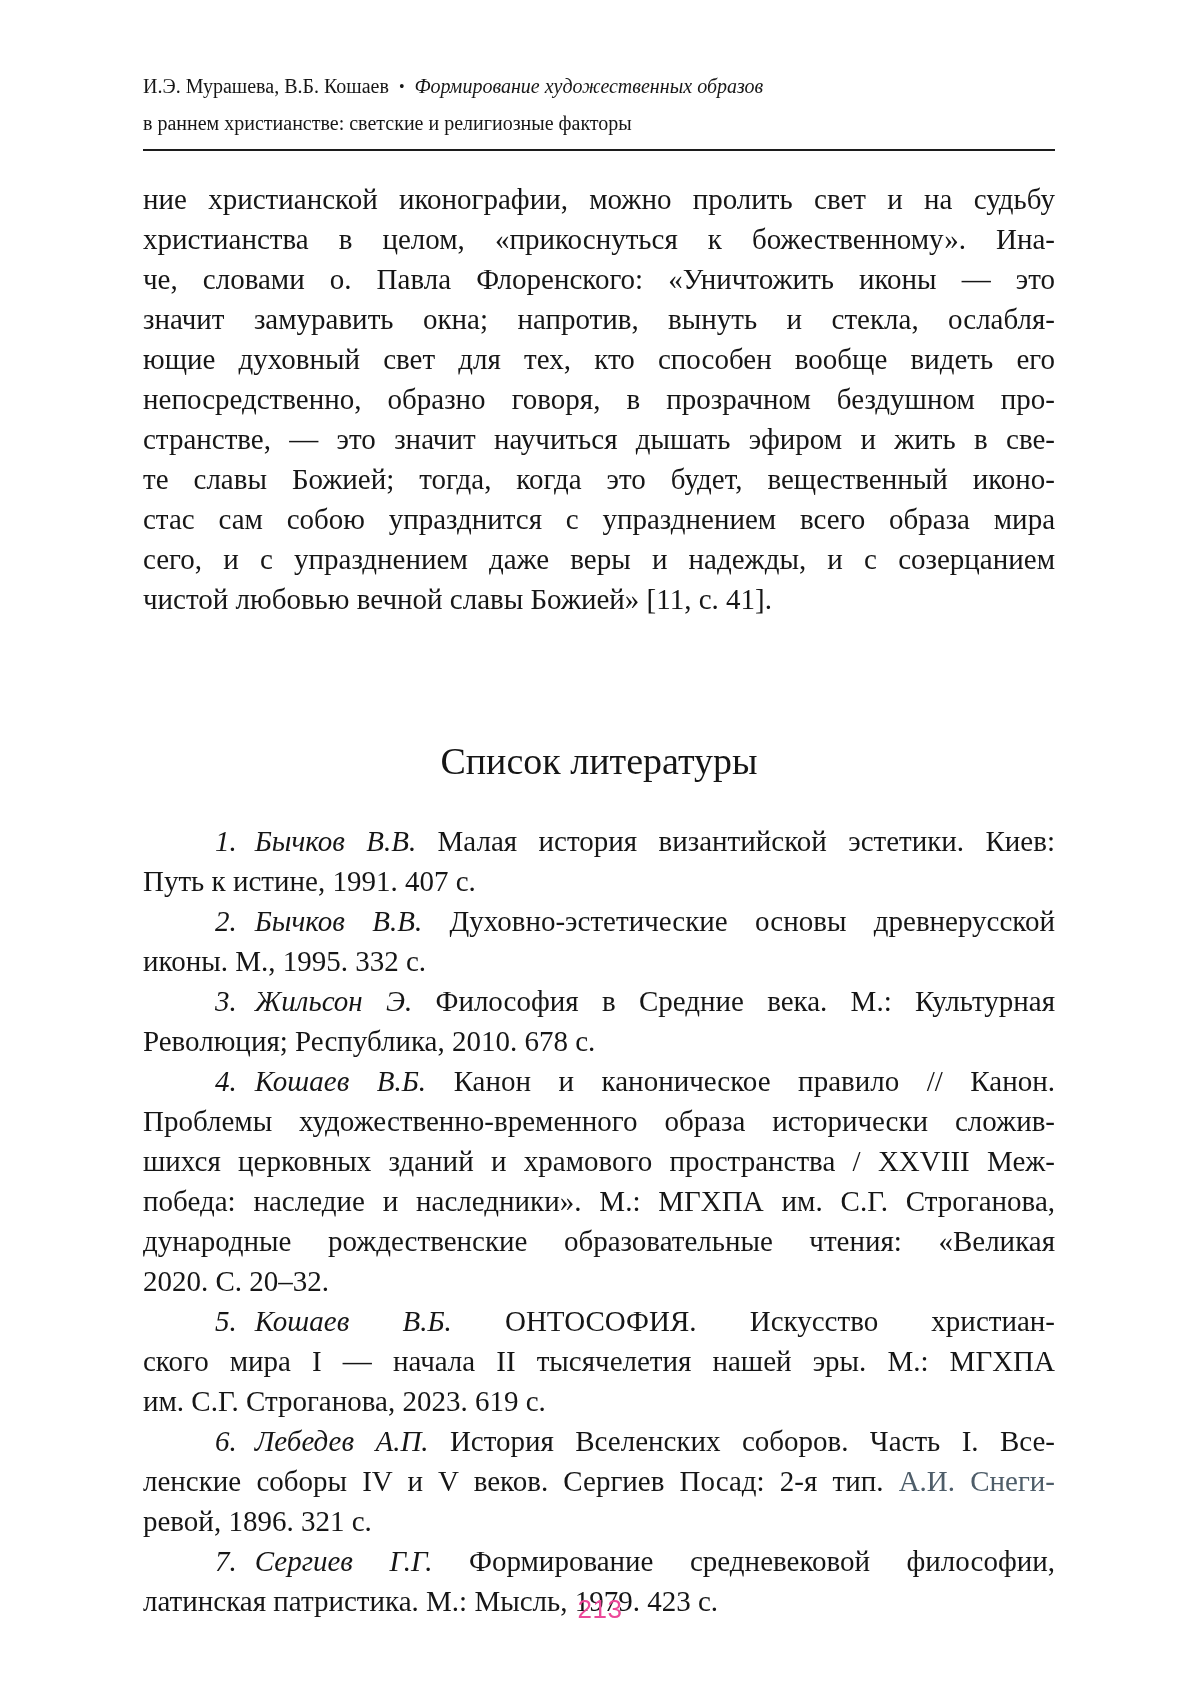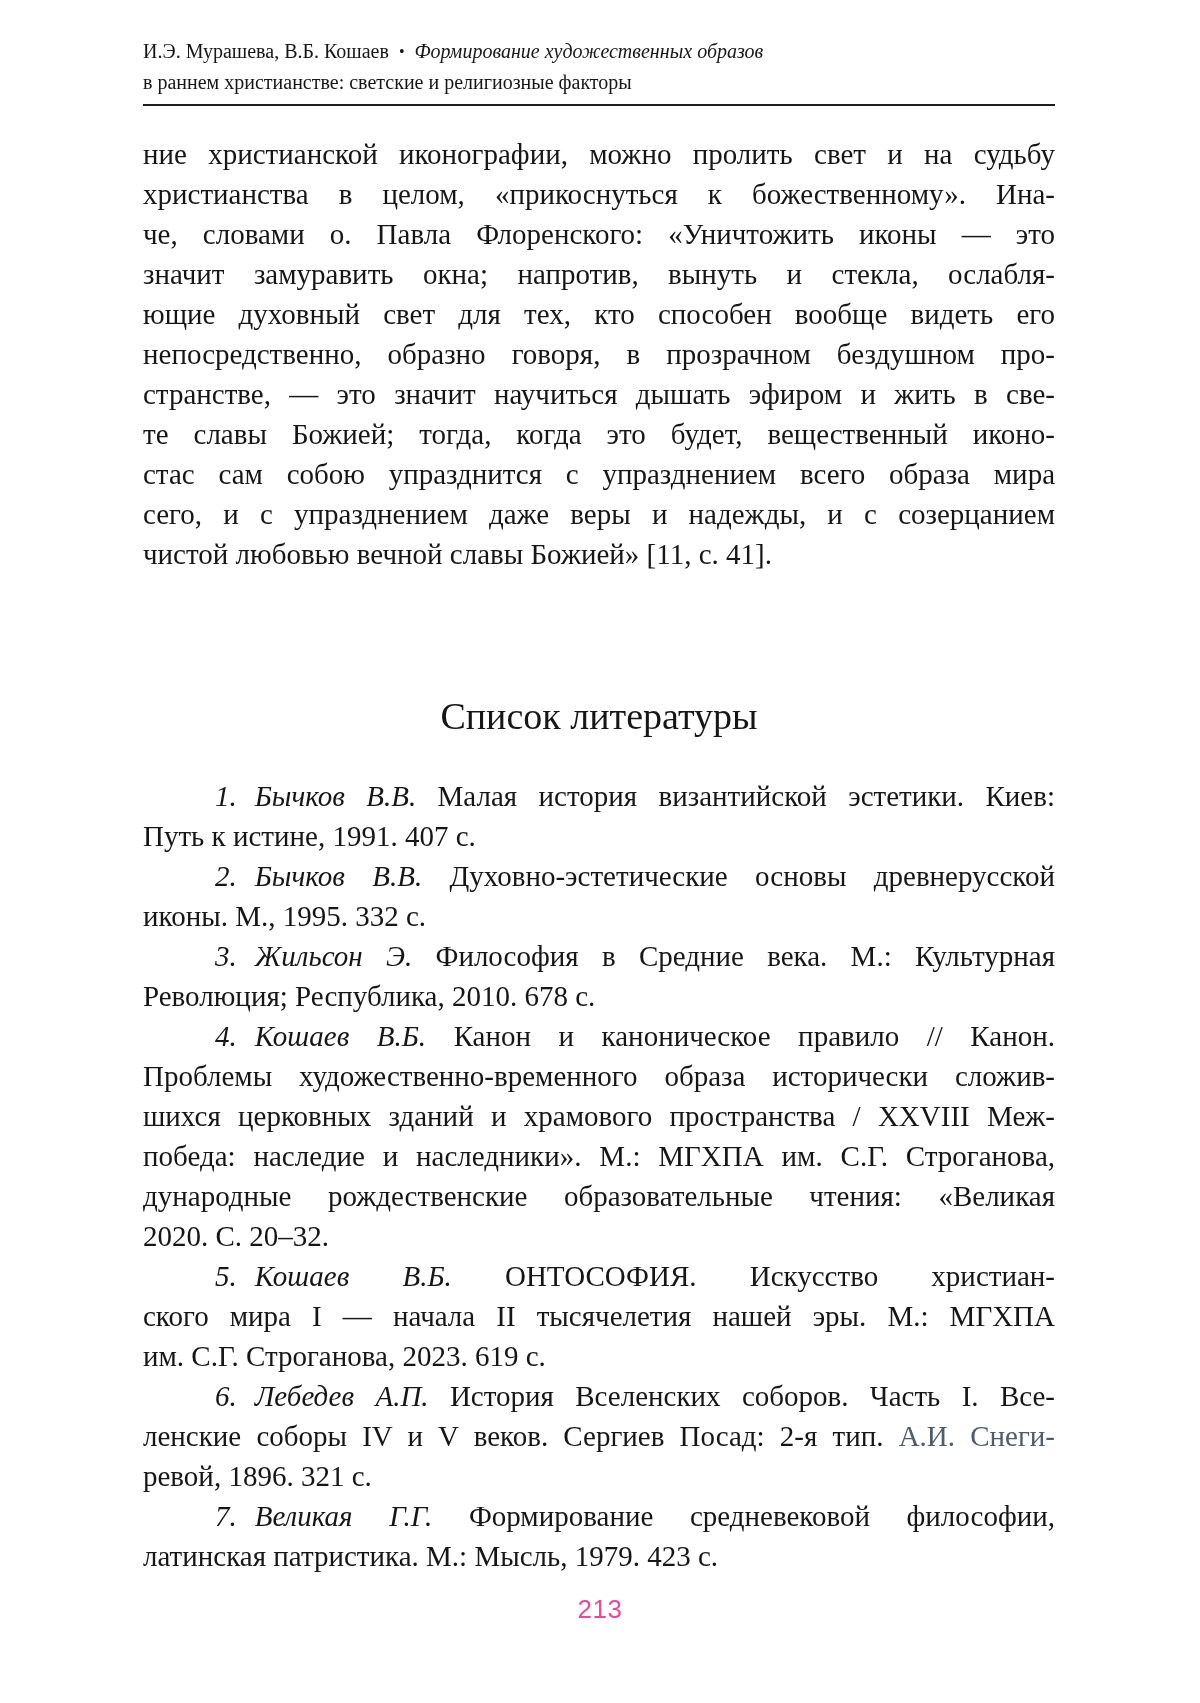--- a/index.html
+++ b/index.html
@@ -9,21 +9,21 @@
     margin:0 auto;
     background:#ffffff;
     color:#161616;
     font-family:"Liberation Serif", serif;
     overflow:hidden;
     box-sizing:border-box;
   }
   .col { padding-left:143px; padding-right:145px; box-sizing:border-box; }
 
   
-  .hdr { padding-top:36px; font-size:20px; line-height:30px; }
+  .hdr { padding-top:68px; font-size:20px; line-height:37px; }
   .hdr-line1 { text-align:left; white-space:nowrap; }
   .hdr-sep { display:inline-block; margin:0 10px; font-size:16px; vertical-align:1px; }
   .hdr-it { font-style:italic; }
   .hdr-line2 { text-align:left; }
   .hdr-rule { border:none; border-top:2px solid #1c1c1c; margin:7px 0 0 0; }
 
   
   .para { margin-top:28px; }
   .tline {
     font-size:29px; line-height:40px;
@@ -109,21 +109,21 @@
           <div class="tline indent"><span class="seg-num">5.</span><span class="seg-it">Кошаев В.Б.</span><span class="seg-n"> ОНТОСОФИЯ. Искусство христиан-</span></div>
           <div class="tline"><span class="seg-n">ского мира I — начала II тысячелетия нашей эры. М.: МГХПА</span></div>
           <div class="tline last"><span class="seg-n">им. С.Г. Строганова, 2023. 619 с.</span></div>
         </div>
         <div>
           <div class="tline indent"><span class="seg-num">6.</span><span class="seg-it">Лебедев А.П.</span><span class="seg-n"> История Вселенских соборов. Часть I. Все-</span></div>
           <div class="tline"><span class="seg-n">ленские соборы IV и V веков. Сергиев Посад: 2-я тип. </span><span class="seg-gray">А.И. Снеги-</span></div>
           <div class="tline last"><span class="seg-n">ревой, 1896. 321 с.</span></div>
         </div>
         <div>
-          <div class="tline indent"><span class="seg-num">7.</span><span class="seg-it">Великая Г.Г.</span><span class="seg-n"> Формирование средневековой философии,</span></div>
+          <div class="tline indent"><span class="seg-num">7.</span><span class="seg-it">Сергиев Г.Г.</span><span class="seg-n"> Формирование средневековой философии,</span></div>
           <div class="tline last"><span class="seg-n">латинская патристика. М.: Мысль, 1979. 423 с.</span></div>
         </div>
       </div>
   </main>
 
   <div class="page-num">213</div>
 
 </div>
 
 </body></html>

